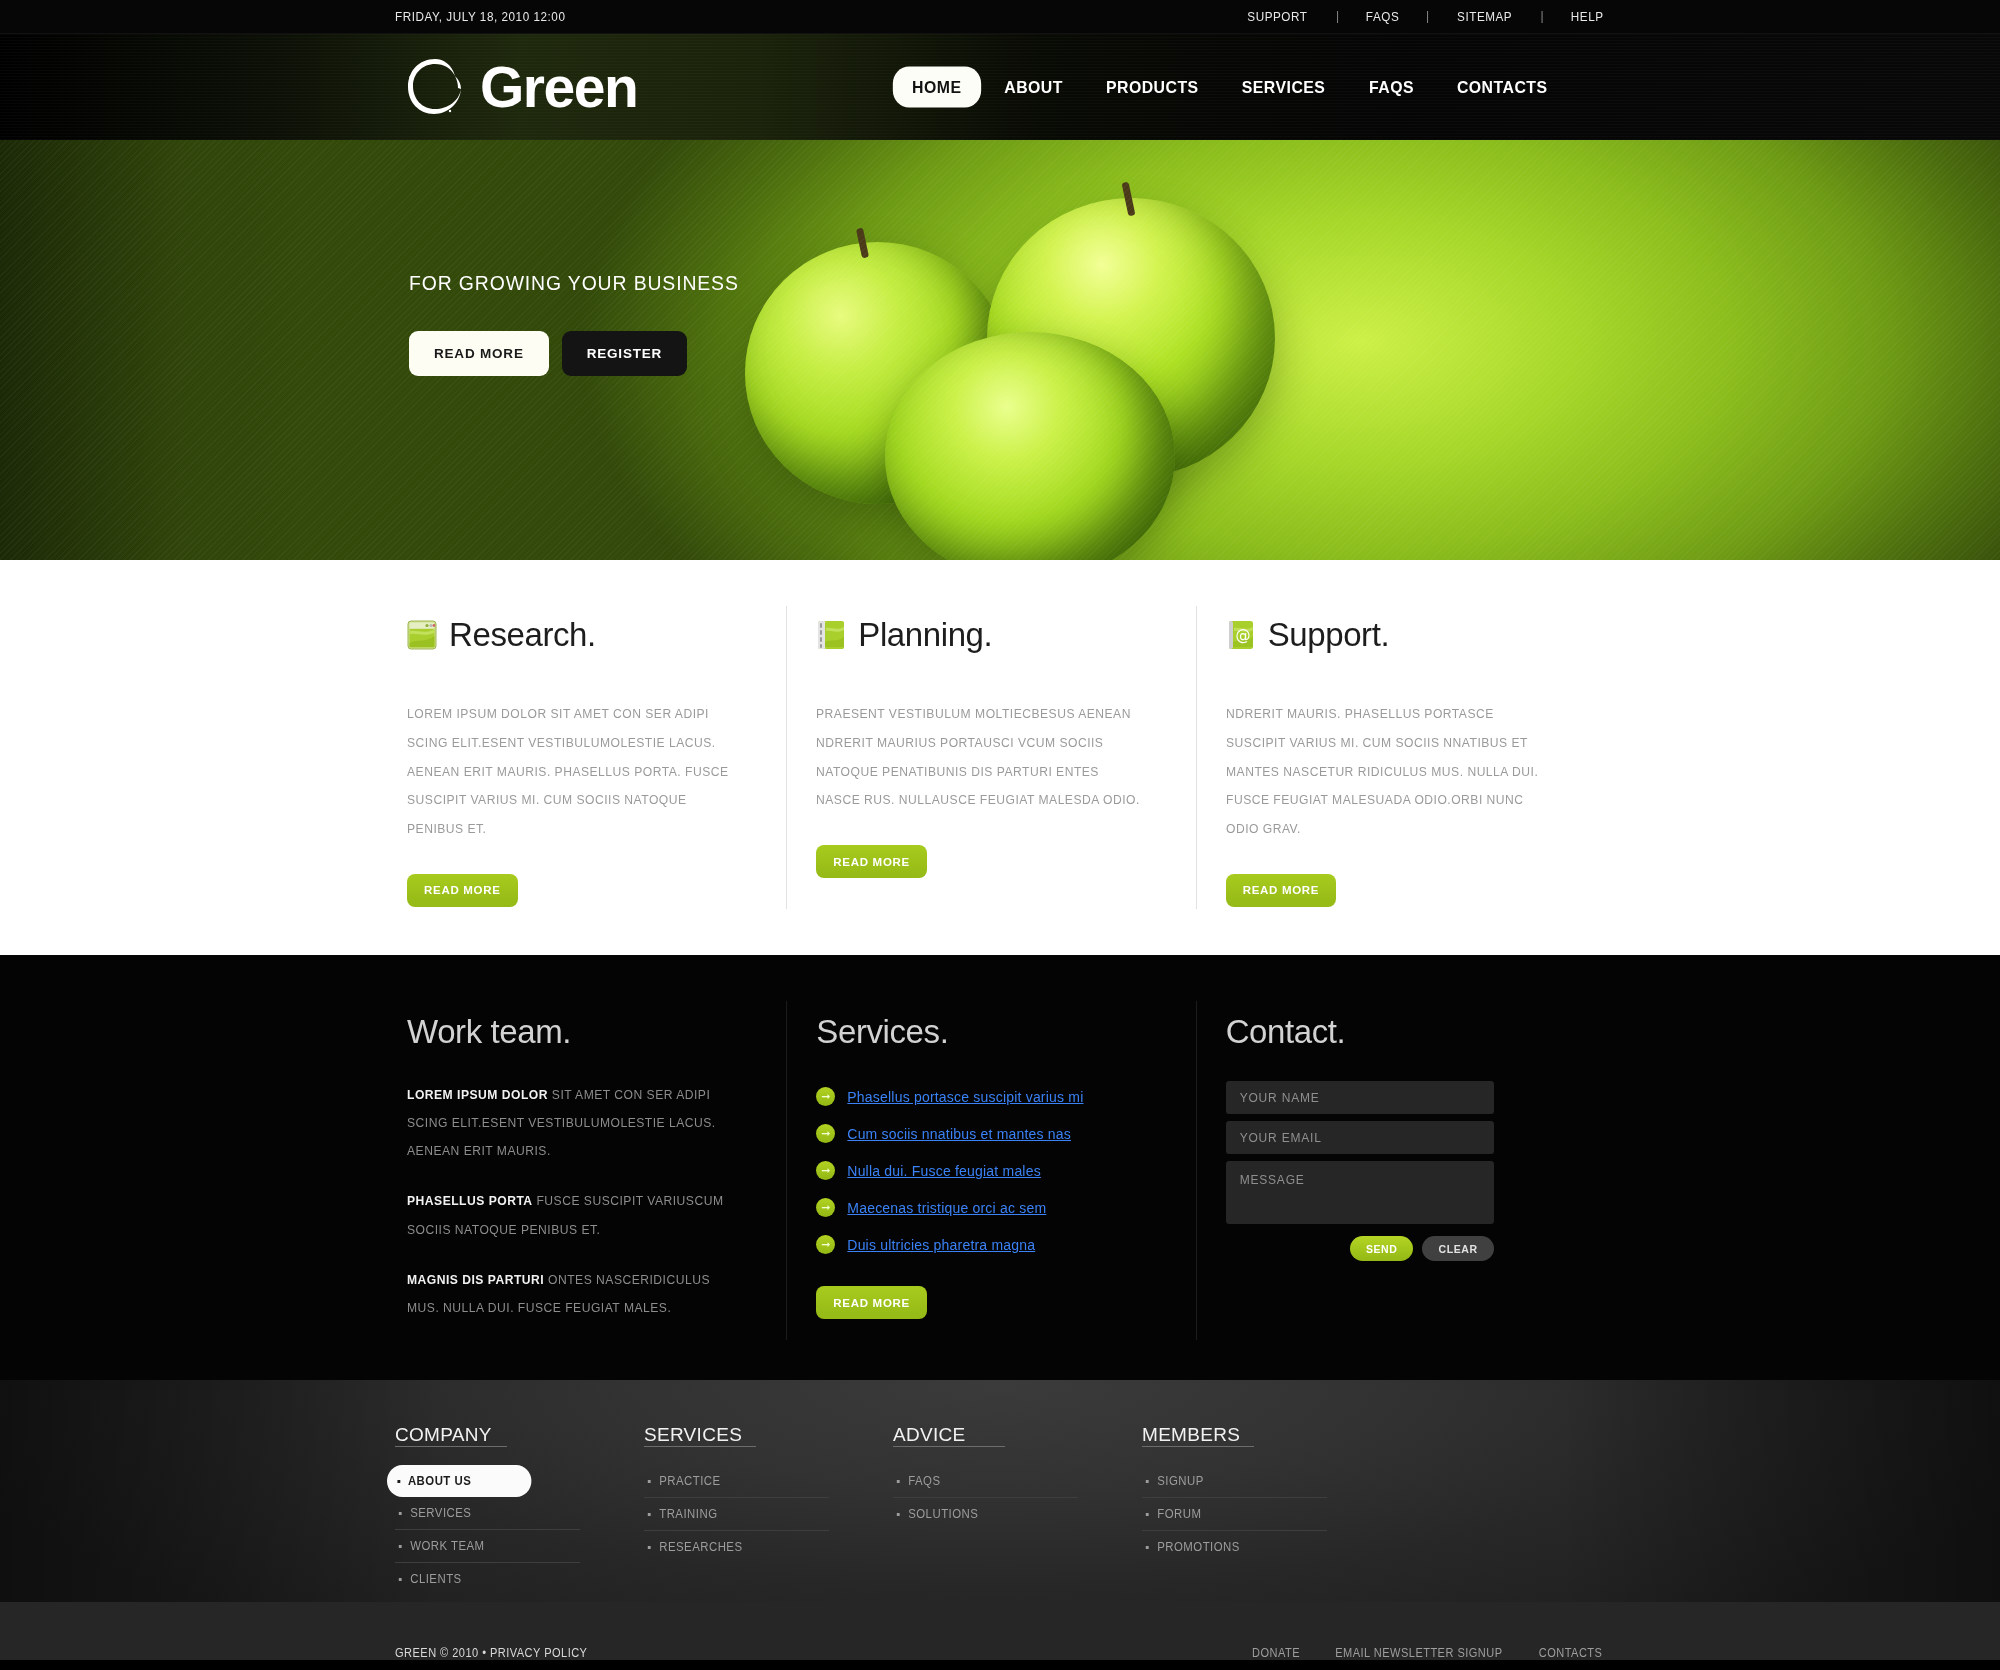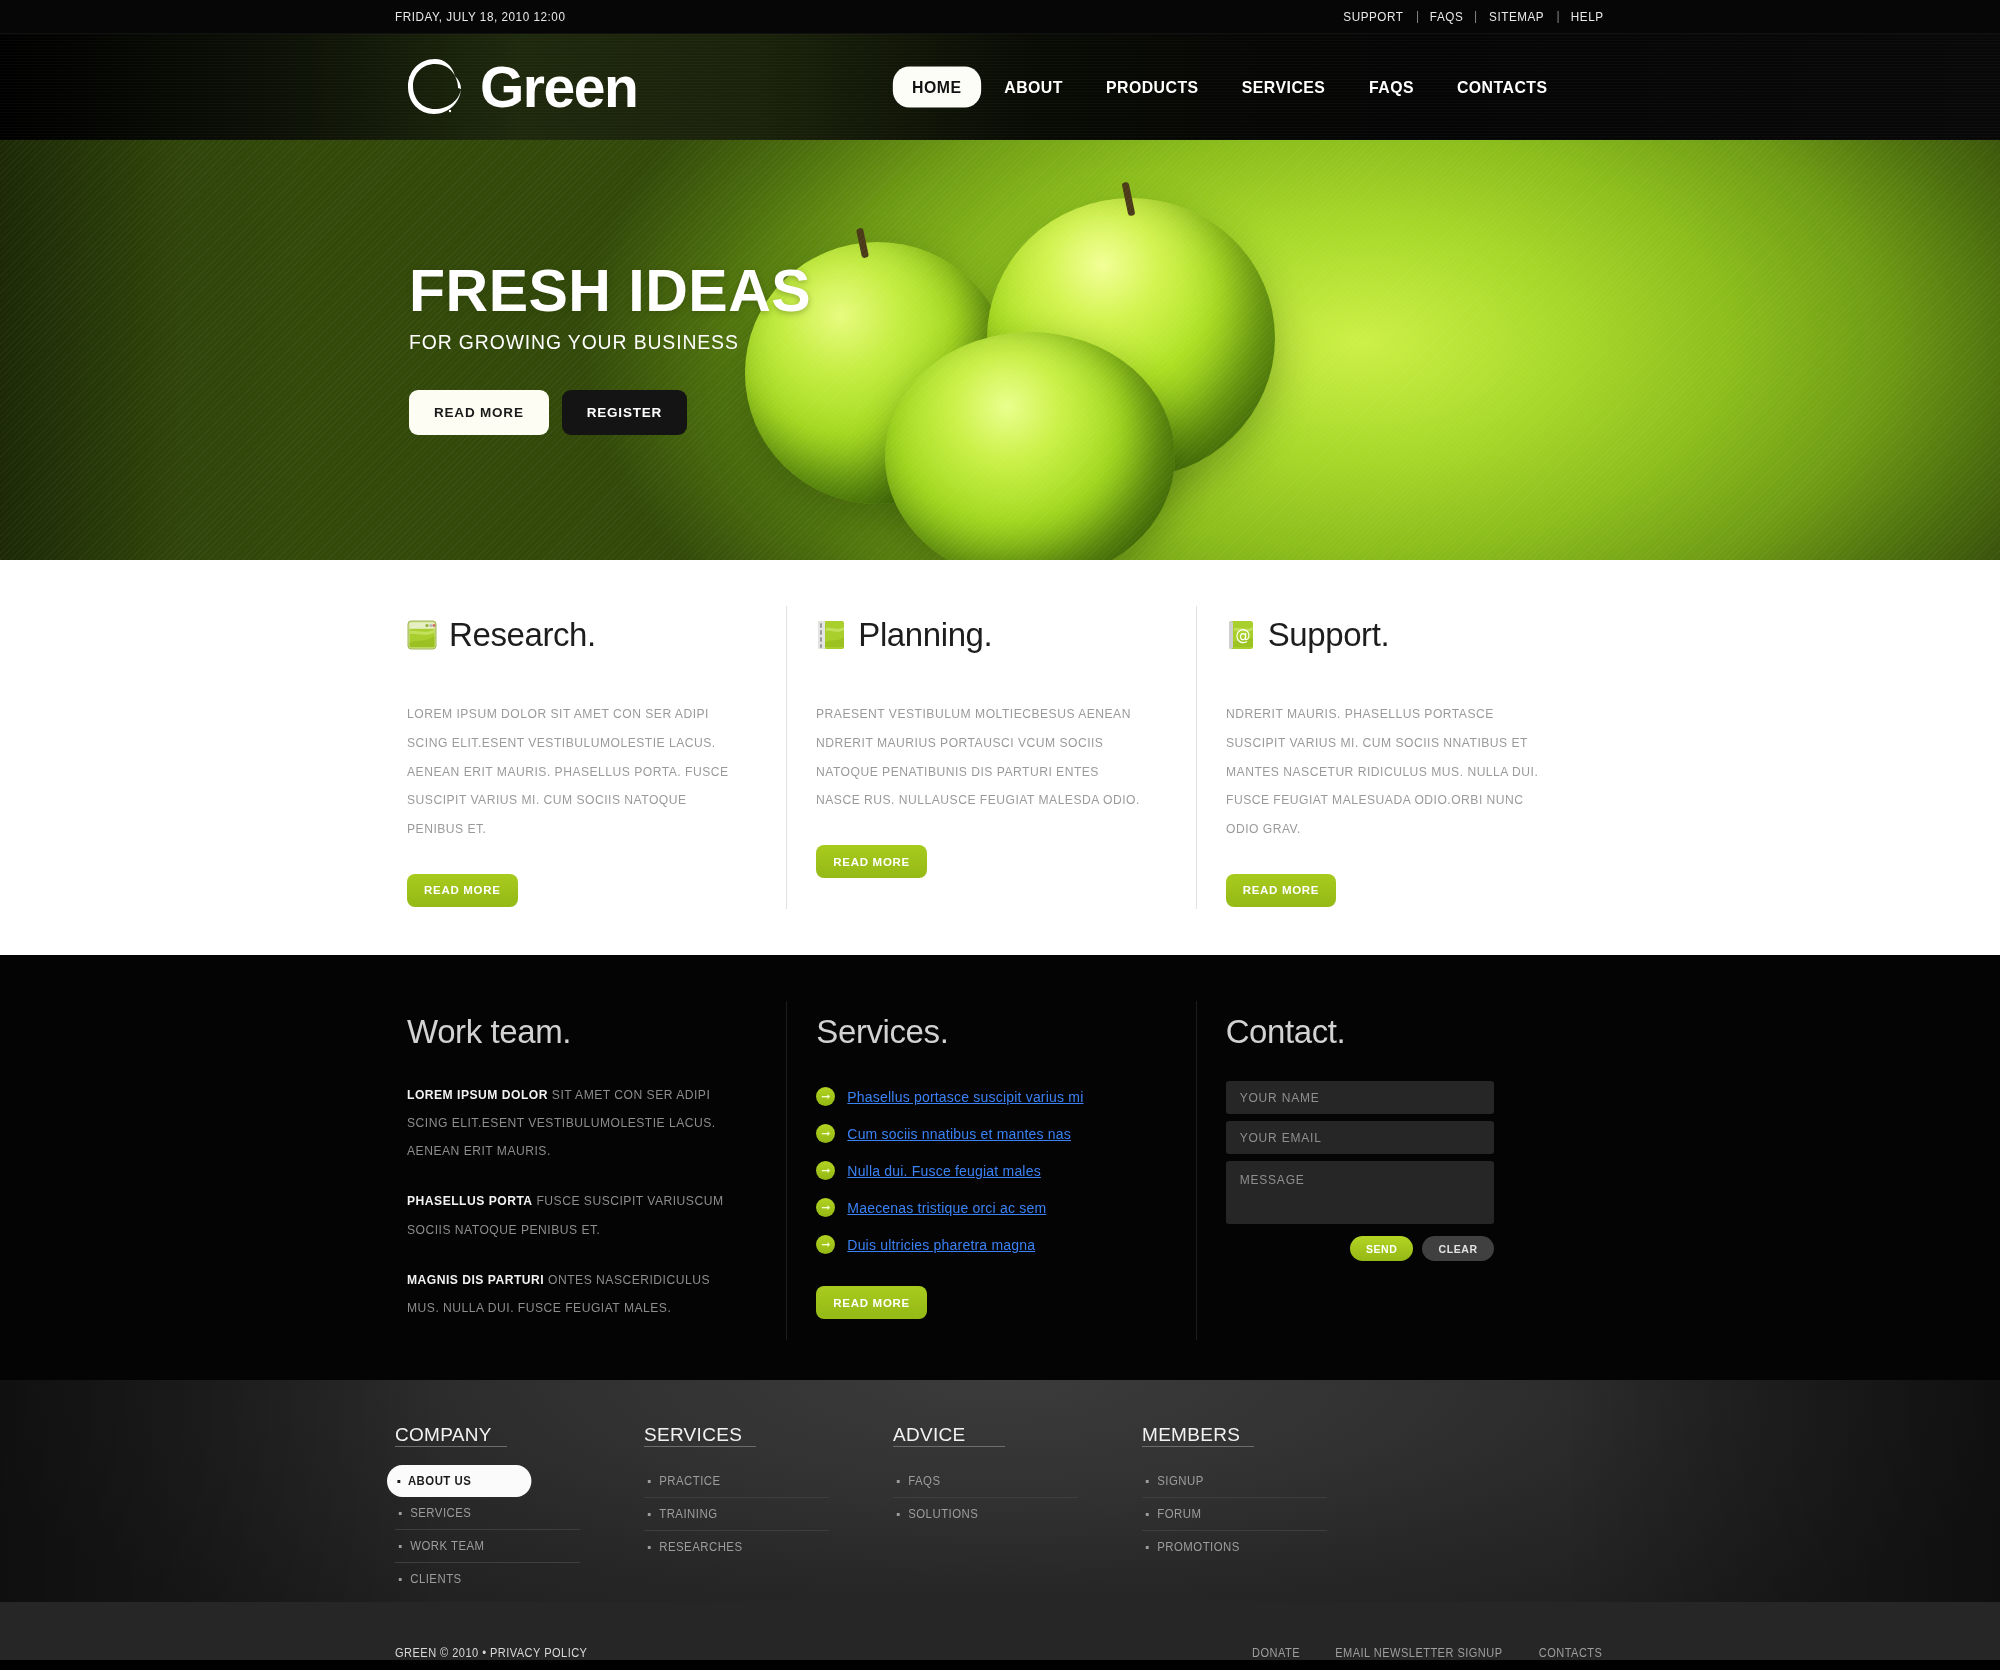--- a/index.html
+++ b/index.html
@@ -17,21 +17,21 @@
     height: 34px; background: #060606;
     display: flex; align-items: center;
     border-bottom: 1px solid #111;
   }
   .topbar .wrap { display: flex; align-items: center; justify-content: space-between; height: 34px; }
   .date-text {
     font-size: 13px; letter-spacing: .6px; color: #e8e8e8;
     font-family: "Liberation Sans", sans-serif;
     transform: scaleX(.9); transform-origin: left center;
   }
-  .toplinks { display: flex; align-items: flex-start; gap: 0; }
+  .toplinks { display: flex; align-items: flex-start; gap: 16px; }
   .toplinks a {
     font-size: 13px; color: #e9e9e9; text-decoration: none;
     letter-spacing: .6px; transform: scaleX(.9);
   }
   .toplinks .sep { color: #888; font-size: 12px; padding: 0 9px; }
 
   
   .header {
     height: 106px; position: relative;
     background:
@@ -289,21 +289,20 @@
     <div class="hero-dark-left"></div>
     <div class="hero-content">
       <div class="apples">
         <div class="apple a1"></div>
         <div class="stem s1"></div>
         <div class="apple a2"></div>
         <div class="stem s2"></div>
         <div class="apple a3"></div>
       </div>
       <div class="hero-inner">
-        <div class="hero-title">FRESH IDEAS</div>
         <div class="hero-sub">FOR GROWING YOUR BUSINESS</div>
         <div class="hero-btns">
           <button class="btn-hero btn-light">READ MORE</button>
           <button class="btn-hero btn-dark">REGISTER</button>
         </div>
       </div>
     </div>
   </div>
 
   <div class="features">

